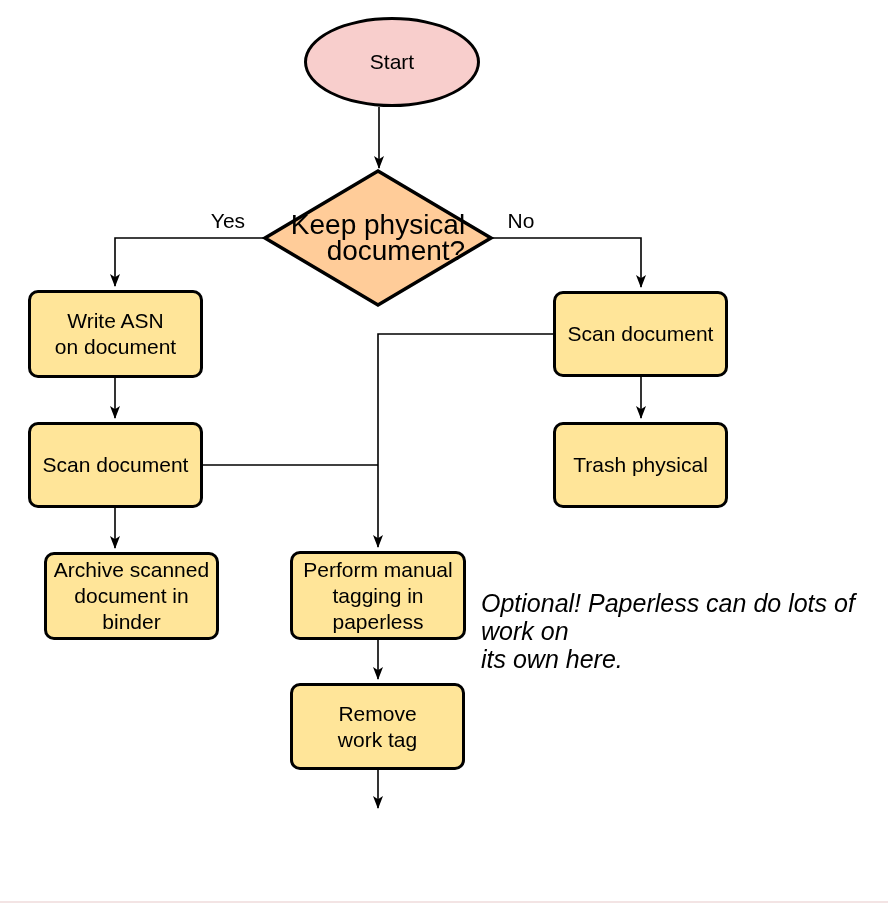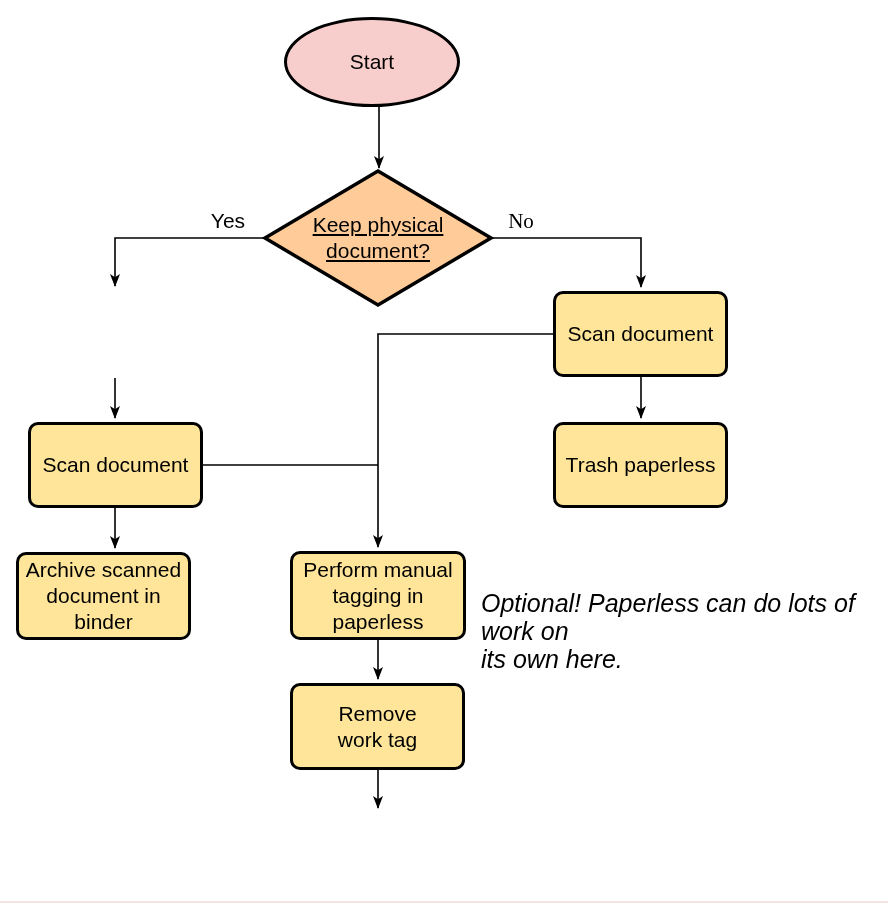--- a/index.html
+++ b/index.html
@@ -52,25 +52,24 @@
   }
   .process {
     background: var(--process-fill);
     border-radius: 10px;
   }
   .decision-label {
     position: absolute;
     display: flex;
     align-items: center;
     justify-content: center;
-    text-align: center;
-    font-size: 21px;
+    text-align: right;
+    font-size: 28px;
     line-height: 26px;
     white-space: pre-line;
-    text-decoration: underline;
   }
   .edge-label {
     position: absolute;
     width: 56px;
     text-align: center;
     font-size: 21px;
     line-height: 24px;
   }
   .annotation {
     position: absolute;
@@ -106,46 +105,48 @@
     <path class="edge" d="M115,508 L115,548" marker-end="url(#arrow)"></path>
     <path class="edge" d="M641,377 L641,418" marker-end="url(#arrow)"></path>
     <path class="edge" d="M553,334 L378,334 L378,547" marker-end="url(#arrow)"></path>
     <path class="edge" d="M203,465 L378,465"></path>
     <path class="edge" d="M378,640 L378,679" marker-end="url(#arrow)"></path>
     <path class="edge" d="M378,770 L378,808" marker-end="url(#arrow)"></path>
 
     <polygon class="diamond" points="378,171 491,238 378,305 265,238"></polygon>
   </svg>
 
-  <div class="node terminator" style="left:284px; top:17px; width:176px; height:90px;">Start</div>
+  <div class="node terminator" style="left:304px; top:17px; width:176px; height:90px;">Start</div>
 
   <div class="decision-label" style="left:278px; top:211px; width:200px; height:54px;">Keep physical
 document?</div>
 
+  <div class="node process" style="left:28px; top:290px; width:175px; height:88px;">Write ASN
+on document</div>
 
   <div class="node process" style="left:28px; top:422px; width:175px; height:86px;">Scan document</div>
 
-  <div class="node process" style="left:16px; top:552px; width:175px; height:88px;">Archive scanned
+  <div class="node process" style="left:44px; top:552px; width:175px; height:88px;">Archive scanned
 document in
 binder</div>
 
   <div class="node process" style="left:553px; top:291px; width:175px; height:86px;">Scan document</div>
 
-  <div class="node process" style="left:553px; top:422px; width:175px; height:86px;">Trash paperless</div>
+  <div class="node process" style="left:553px; top:422px; width:175px; height:86px;">Trash physical</div>
 
   <div class="node process" style="left:290px; top:551px; width:176px; height:89px;">Perform manual
 tagging in
 paperless</div>
 
   <div class="node process" style="left:290px; top:683px; width:175px; height:87px;">Remove
 work tag</div>
 
 
   <div class="edge-label" style="left:200px; top:209px;">Yes</div>
 
-  <div class="edge-label" style="left:493px; top:209px;font-family:Liberation Serif, serif;">No</div>
+  <div class="edge-label" style="left:493px; top:209px;">No</div>
 
   <div class="annotation" style="left:481px; top:589px; width:400px;">Optional! Paperless can do lots of work on
 its own here.</div>
 
   <div class="bottom-divider"></div>
 
 </div>
 
 </body></html>

